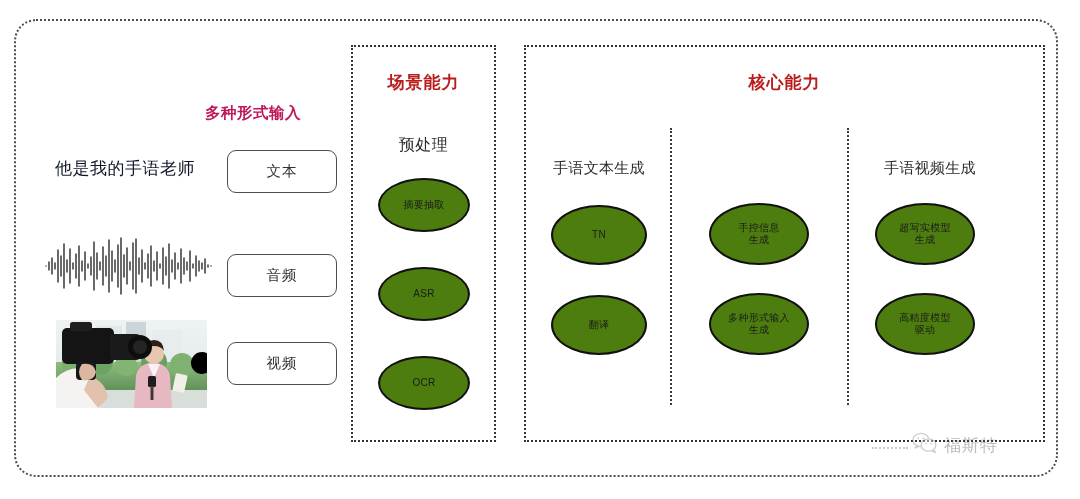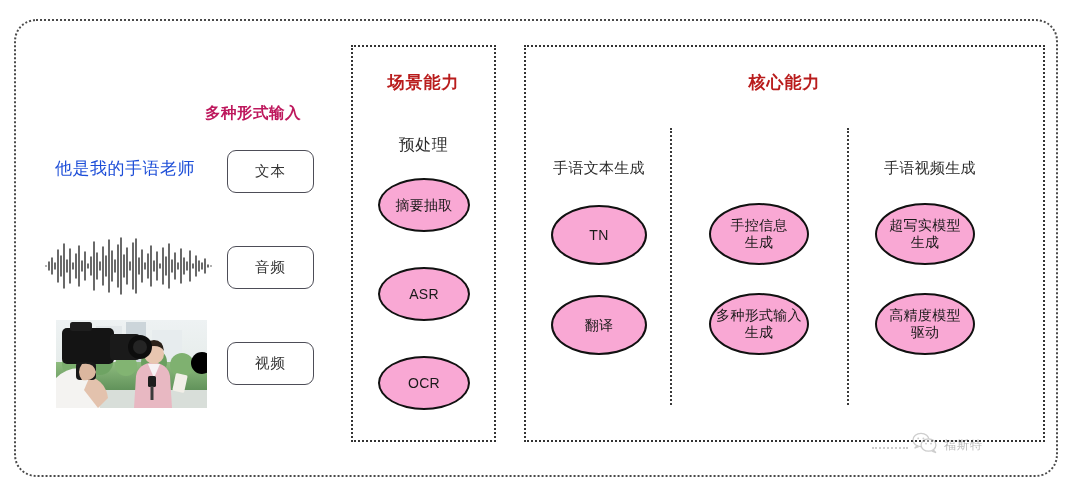--- a/index.html
+++ b/index.html
@@ -64,41 +64,41 @@
     color: #be185d;
   }
 
   .sample-text {
     position: absolute;
     left: 30px;
     top: 157px;
     width: 190px;
     text-align: center;
     font-size: 17px;
-    color: #1d4ed8;
+    color: #0f172a;
     letter-spacing: 0.5px;
   }
 
   .input-chip {
     position: absolute;
-    width: 87px;
+    width: 110px;
     height: 43px;
     border: 1.6px solid #4d4d57;
     border-radius: 9px;
     box-sizing: border-box;
     display: flex;
     align-items: center;
     justify-content: center;
     font-size: 14.5px;
     color: #333333;
     letter-spacing: 1px;
     background: #ffffff;
   }
   .chip-text  { left: 227px; top: 150px; }
-  .chip-audio { left: 227px; top: 246px; }
+  .chip-audio { left: 227px; top: 254px; }
   .chip-video { left: 227px; top: 342px; }
 
   
   .waveform {
     position: absolute;
     left: 44px;
     top: 236px;
     width: 170px;
     height: 60px;
   }
@@ -132,22 +132,22 @@
   
   .ellipse {
     position: absolute;
     border: 2.4px solid #111111;
     border-radius: 50%;
     box-sizing: border-box;
     display: flex;
     align-items: center;
     justify-content: center;
     text-align: center;
-    background: #f9a8d4;
-    font-size: 14px;
+    background: #4d7c0f;
+    font-size: 10px;
     line-height: 1.18;
     color: #1a1a1a;
     letter-spacing: 0.3px;
   }
   .ell-scene { width: 92px; height: 54px; left: 378px; }
   .ell-s1 { top: 178px; }
   .ell-s2 { top: 267px; }
   .ell-s3 { top: 356px; }
 
   
@@ -194,21 +194,21 @@
     left: 912px;
     top: 432px;
     display: flex;
     align-items: center;
     gap: 6px;
     opacity: 0.42;
     color: #6e6e6e;
     pointer-events: none;
   }
   .watermark .wm-text {
-    font-size: 12px;
+    font-size: 17px;
     letter-spacing: 1px;
     color: #5e5e5e;
   }
   .wm-dots-left {
     position: absolute;
     left: 872px;
     top: 447px;
     width: 36px;
     height: 0;
     border-top: 2px dotted #9a9a9a;

